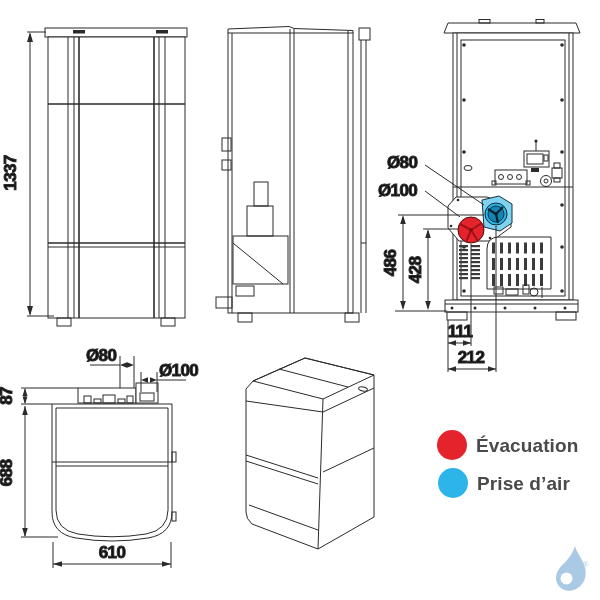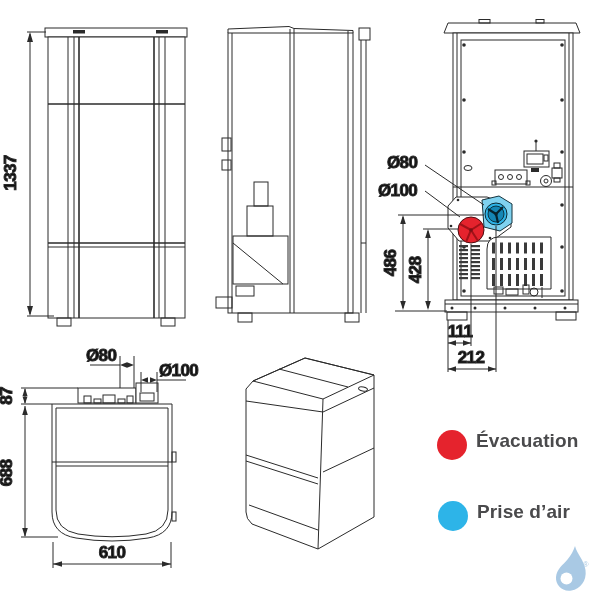--- a/index.html
+++ b/index.html
@@ -2,21 +2,21 @@
 <html><head>
 <meta charset="utf-8">
 <style>
   html,body{margin:0;padding:0;background:#fff;}
   .canvas{position:relative;width:600px;height:600px;background:#ffffff;overflow:hidden;
           font-family:"Liberation Sans",sans-serif;}
   svg{display:block;}
   .diagram-svg{position:absolute;left:0;top:0;}
   .dim{font-family:"Liberation Sans",sans-serif;font-size:17px;font-weight:700;
        fill:#101010;letter-spacing:-0.6px;}
-  .legend-item{position:absolute;display:flex;align-items:flex-start;}
+  .legend-item{position:absolute;display:flex;align-items:center;}
   .legend-dot{flex:0 0 auto;}
   .legend-text{margin-left:9px;font-size:19px;font-weight:700;color:#4a4a4c;
                line-height:21px;letter-spacing:0.1px;}
   .legend-text span{display:block;white-space:nowrap;}
   .logo{position:absolute;left:546px;top:538px;}
 </style>
 </head>
 <body>
 
 <div class="canvas">
@@ -318,21 +318,21 @@
 
 <div class="legend-item" style="left:437px;top:430px;">
   <svg class="legend-dot" width="30" height="30">
     <circle cx="15" cy="15" r="15" fill="#e5232d"></circle>
   </svg>
   <div class="legend-text">
     <span>Évacuation</span>
   </div>
 </div>
 
-<div class="legend-item" style="left:438px;top:501px;">
+<div class="legend-item" style="left:438px;top:468px;">
   <svg class="legend-dot" width="30" height="30">
     <circle cx="15" cy="15" r="15" fill="#2db4e8"></circle>
   </svg>
   <div class="legend-text">
     <span>Prise d’air</span>
   </div>
 </div>
 
 <svg class="logo" width="50" height="60" viewBox="546 538 50 60">
   <path d="M575,546 C577,554 584,560 585.5,570 C587,581 580,589 571.5,590.5

